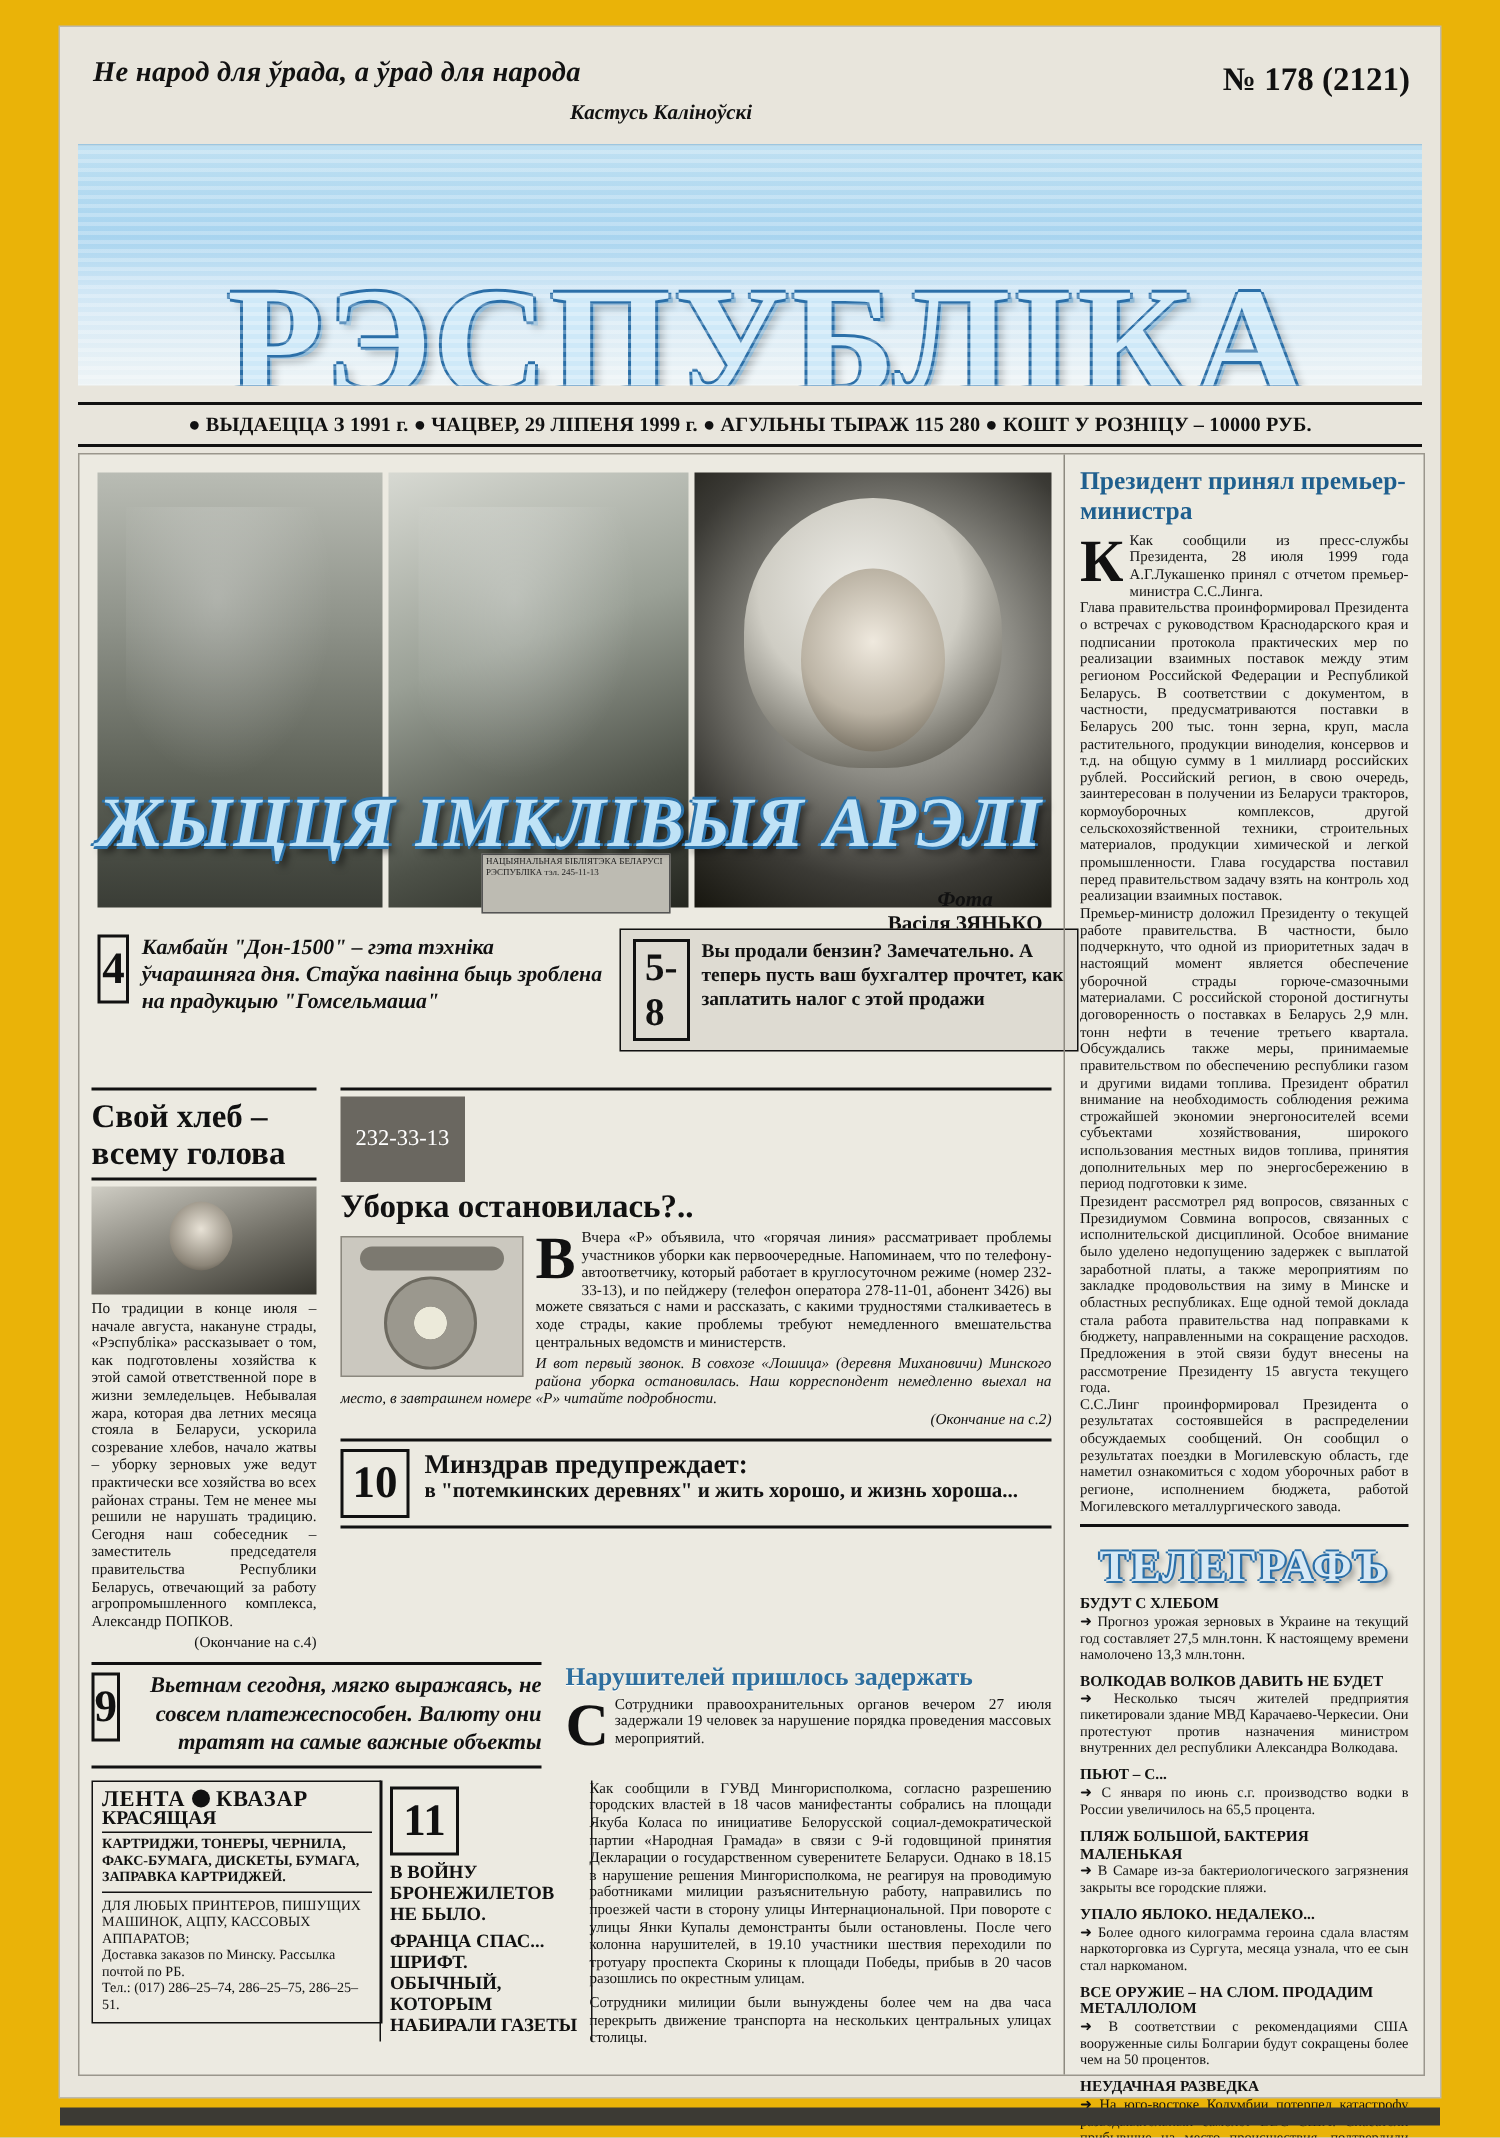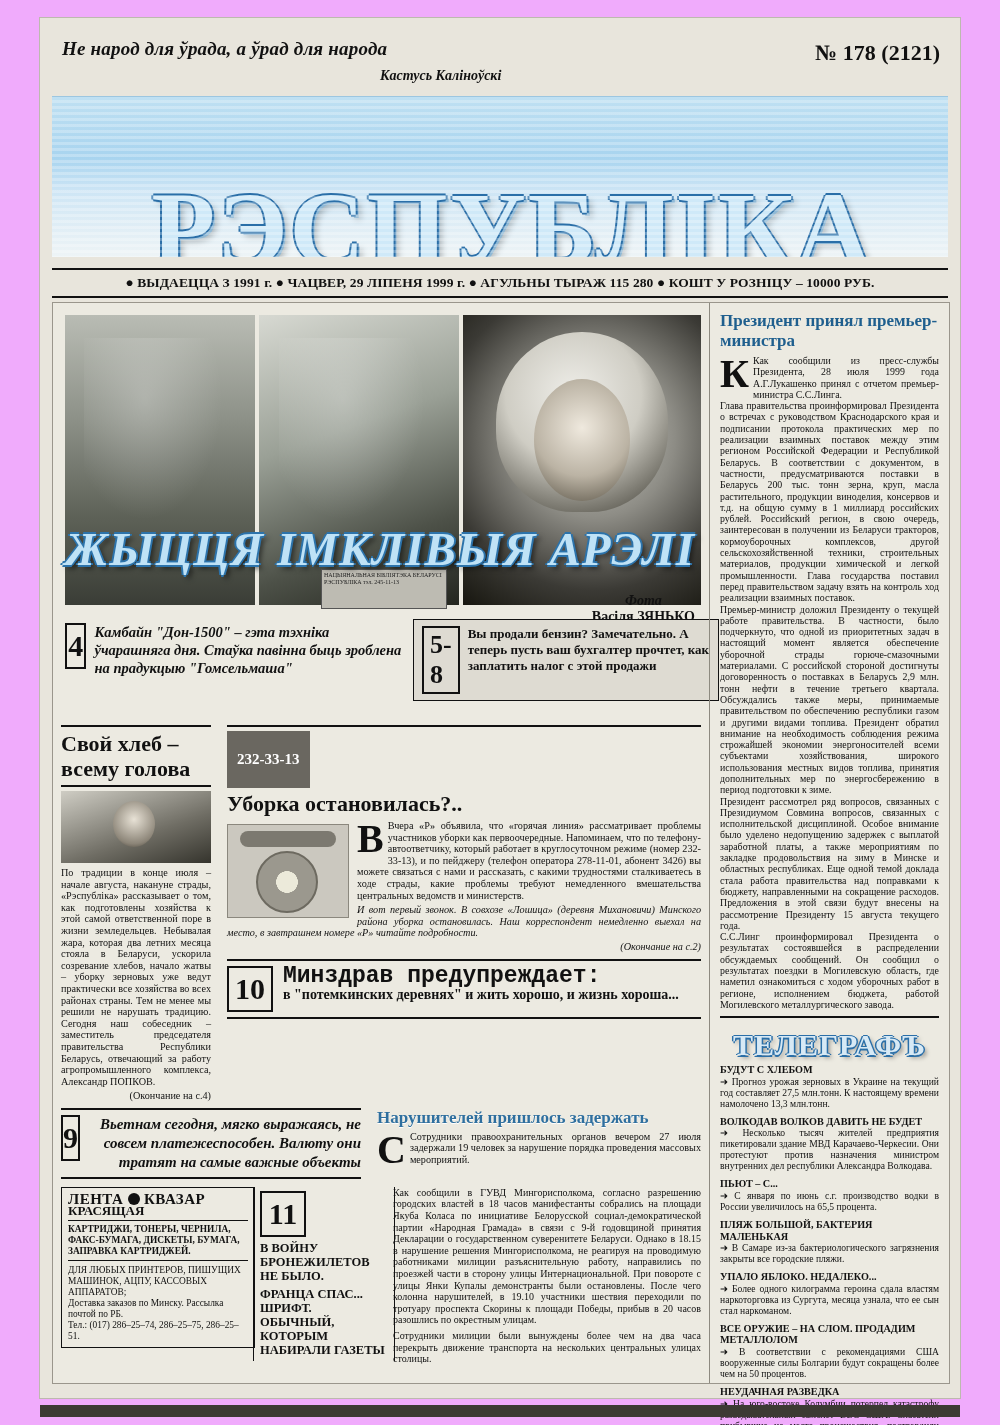--- a/index.html
+++ b/index.html
@@ -1,17 +1,17 @@
 <!DOCTYPE html>
 <html><head>
 <meta charset="utf-8">
 <style>
   html,body{margin:0;padding:0;background:#c9c6bd;}
   body{width:1000px;height:1425px;font-family:"Liberation Serif",serif;color:#111;overflow:hidden;}
-  .page{position:relative;width:1000px;height:1425px;background:#f0abfc;}
+  .page{position:relative;width:1000px;height:1425px;background:#eab308;}
   .sheet{position:absolute;left:40px;top:18px;width:920px;height:1380px;background:#e8e5dc;
          box-shadow:0 0 0 1px #bdb9ae;}
   
   .slogan{position:absolute;left:22px;top:20px;font-style:italic;font-weight:bold;font-size:19px;letter-spacing:.2px;}
   .slogan-author{position:absolute;left:340px;top:50px;font-style:italic;font-weight:bold;font-size:14px;}
   .issue{position:absolute;right:20px;top:22px;font-weight:bold;font-size:22px;}
   .title-band{position:absolute;left:12px;top:78px;width:896px;height:160px;
       background:linear-gradient(180deg,#bfe0f2 0%,#a8d4ef 38%,#cfe6f5 60%,#eef4f6 100%);
       border-top:1px solid #9cc6e0;overflow:hidden;}
   .title-band:after{content:"";position:absolute;left:0;top:0;right:0;bottom:0;
@@ -67,21 +67,21 @@
   .mid{position:relative;margin-top:6px;}
   .hl-box{border-top:2px solid #111;border-bottom:2px solid #111;padding:4px 0;margin-bottom:4px;}
   .hl{font-weight:bold;font-size:22px;line-height:25px;font-family:"Liberation Serif",serif;}
   .sub-col{width:150px;float:left;}
   .body-txt{font-size:10.2px;line-height:11.6px;text-align:justify;}
   .drop{float:left;font-size:40px;line-height:33px;font-weight:bold;padding:2px 4px 0 0;}
   .portrait{width:150px;height:72px;background:linear-gradient(160deg,#cfcdc4,#6f6d64 60%,#35342d);margin:4px 0;position:relative;}
   .portrait .head{position:absolute;left:52px;top:10px;width:42px;height:46px;border-radius:50%;
        background:radial-gradient(circle at 50% 40%,#e8e2d6,#8c8578 70%,#3c382f);}
   .phone-block{position:absolute;left:166px;top:0;width:474px;}
-  .tel-num{display:inline-block;background:#6a6760;color:#fff;font-weight:bold;font-size:15px;padding:20px 10px;}
+  .tel-num{display:inline-block;background:#6a6760;color:#fff;font-weight:normal;font-size:15px;padding:20px 10px;}
   .phone-art{width:120px;height:92px;background:#cbc8bf;border:1px solid #8b887e;float:left;margin:4px 8px 2px 0;position:relative;}
   .phone-art .dial{position:absolute;left:28px;top:26px;width:58px;height:58px;border-radius:50%;
        background:radial-gradient(circle at 50% 50%,#eceada 0 26%,#9b988e 27% 100%);border:2px solid #6d6a60;}
   .phone-art .handset{position:absolute;left:12px;top:6px;width:96px;height:16px;border-radius:8px;background:#7c7970;}
   .mz{margin-top:6px;border-top:2px solid #111;border-bottom:2px solid #111;padding:5px 0;display:flex;gap:10px;align-items:flex-start;}
   .mz .num-box{flex:0 0 auto;}
   .bottom{position:relative;margin-top:6px;}
   .b9{float:left;width:300px;border-top:2px solid #111;border-bottom:2px solid #111;padding:5px 0;display:flex;gap:10px;}
   .b9 .txt{font-weight:bold;font-style:italic;font-size:15px;line-height:19px;text-align:right;}
   .narush{position:absolute;left:316px;top:0;width:324px;}
@@ -184,21 +184,21 @@
             </div>
             <div class="body-txt">
               <span class="drop">В</span><span>Вчера «Р» объявила, что «горячая линия» рассматривает проблемы участников уборки как первоочередные. Напоминаем, что по телефону-автоответчику, который работает в круглосуточном режиме (номер 232-33-13), и по пейджеру (телефон оператора 278-11-01, абонент 3426) вы можете связаться с нами и рассказать, с какими трудностями сталкиваетесь в ходе страды, какие проблемы требуют немедленного вмешательства центральных ведомств и министерств.</span>
             </div>
             <div class="body-txt" style="margin-top:3px;font-style:italic;">И вот первый звонок. В совхозе «Лошица» (деревня Михановичи) Минского района уборка остановилась. Наш корреспондент немедленно выехал на место, в завтрашнем номере «Р» читайте подробности.</div>
             <div class="body-txt" style="text-align:right;font-style:italic;margin-top:2px;">(Окончание на с.2)</div>
 
             <div class="mz">
               <div class="num-box">10</div>
               <div>
-                <div style="font-weight:bold;font-size:23px;line-height:20px;font-family:Liberation Mono, monospace;">Минздрав предупреждает:</div>
+                <div style="font-weight:bold;font-size:18px;line-height:20px;">Минздрав предупреждает:</div>
                 <div style="font-weight:bold;font-size:14px;line-height:17px;">в "потемкинских деревнях" и жить хорошо, и жизнь хороша...</div>
               </div>
             </div>
           </div>
           <div class="clear"></div>
         </div>
 
         <div class="bottom">
           <div class="b9">
             <div class="num-box">9</div>

